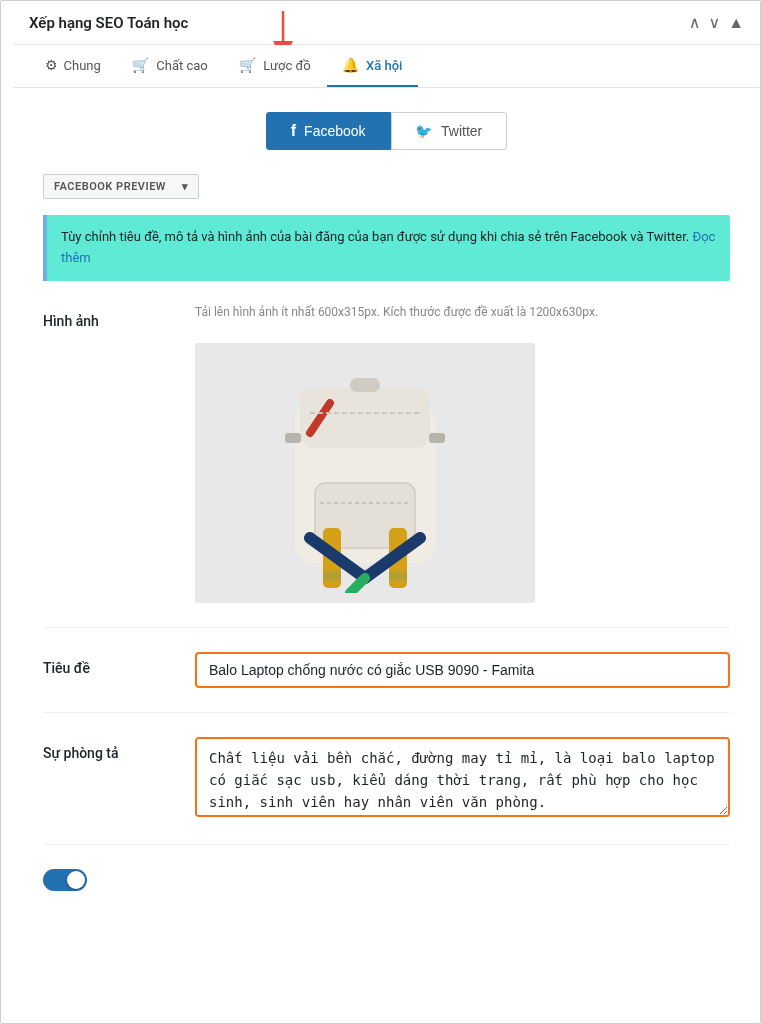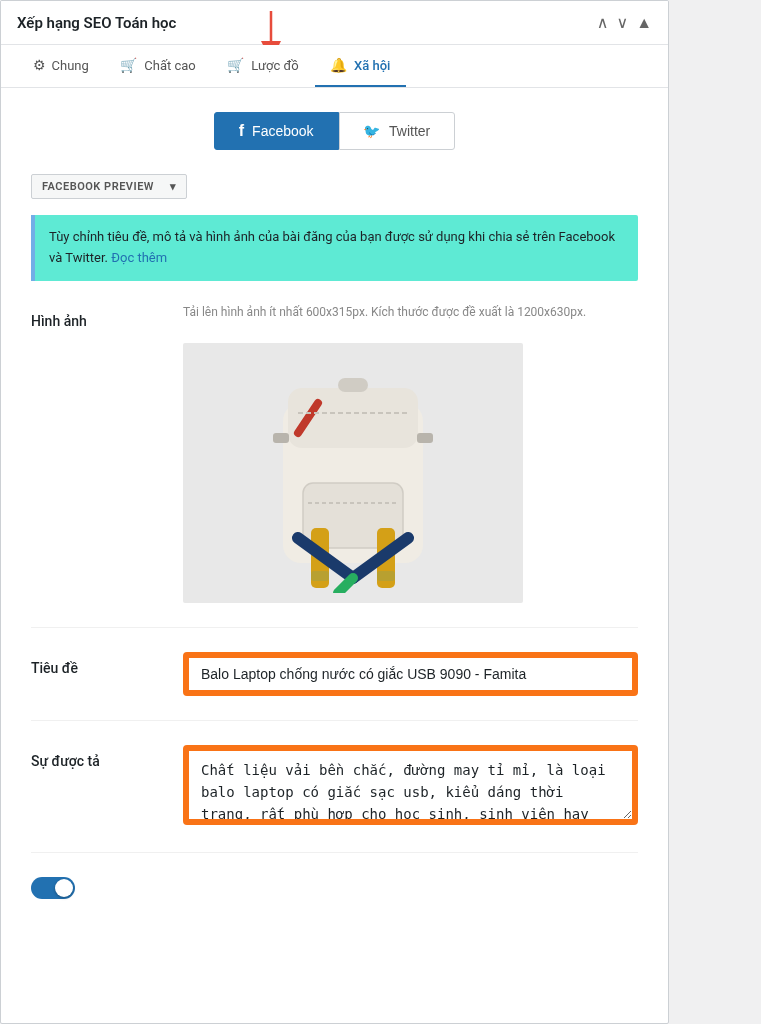--- a/index.html
+++ b/index.html
@@ -3,26 +3,27 @@
   <meta charset="utf-8">
   <style>
     * { box-sizing: border-box; margin: 0; padding: 0; }
     body {
       font-family: -apple-system, BlinkMacSystemFont, "Segoe UI", Roboto, Arial, sans-serif;
       font-size: 14px;
       background: #f0f0f1;
       color: #1d2327;
     }
     .window {
-      width: 669px;
+      width: 761px;
       min-height: 1024px;
       background: #fff;
       border: 1px solid #ccd0d4;
       border-radius: 2px;
       overflow: hidden;
+      padding-left: 12px;
     }
     .title-bar {
       background: #fff;
       border-bottom: 1px solid #e2e4e7;
       padding: 12px 16px;
       display: flex;
       align-items: center;
       justify-content: space-between;
     }
     .title-bar-left {
@@ -182,21 +183,21 @@
       justify-content: center;
       overflow: hidden;
     }
     .backpack-svg {
       width: 220px;
       height: 240px;
     }
     .text-input {
       width: 100%;
       padding: 8px 12px;
-      border: 6px solid #f97316;
+      border: 2px solid #f97316;
       border-radius: 4px;
       font-size: 14px;
       color: #1d2327;
       background: #fff;
       outline: none;
     }
     textarea.text-input {
       resize: vertical;
       min-height: 80px;
       line-height: 1.6;
@@ -350,21 +351,21 @@
     </div>
 
     <div class="form-row">
       <div class="form-label">Tiêu đề</div>
       <div class="form-content">
         <input type="text" class="text-input" value="Balo Laptop chống nước có giắc USB 9090 - Famita" style="">
       </div>
     </div>
 
     <div class="form-row">
-      <div class="form-label">Sự được tả</div>
+      <div class="form-label">Sự phòng tả</div>
       <div class="form-content">
         <textarea class="text-input" style="">Chất liệu vải bền chắc, đường may tỉ mỉ, là loại balo laptop có giắc sạc usb, kiểu dáng thời trang, rất phù hợp cho học sinh, sinh viên hay nhân viên văn phòng.</textarea>
       </div>
     </div>
 
     <div class="form-row">
       <div class="form-content">
         <div class="toggle-container">
           <div class="toggle">
             <div class="toggle-knob"></div>

